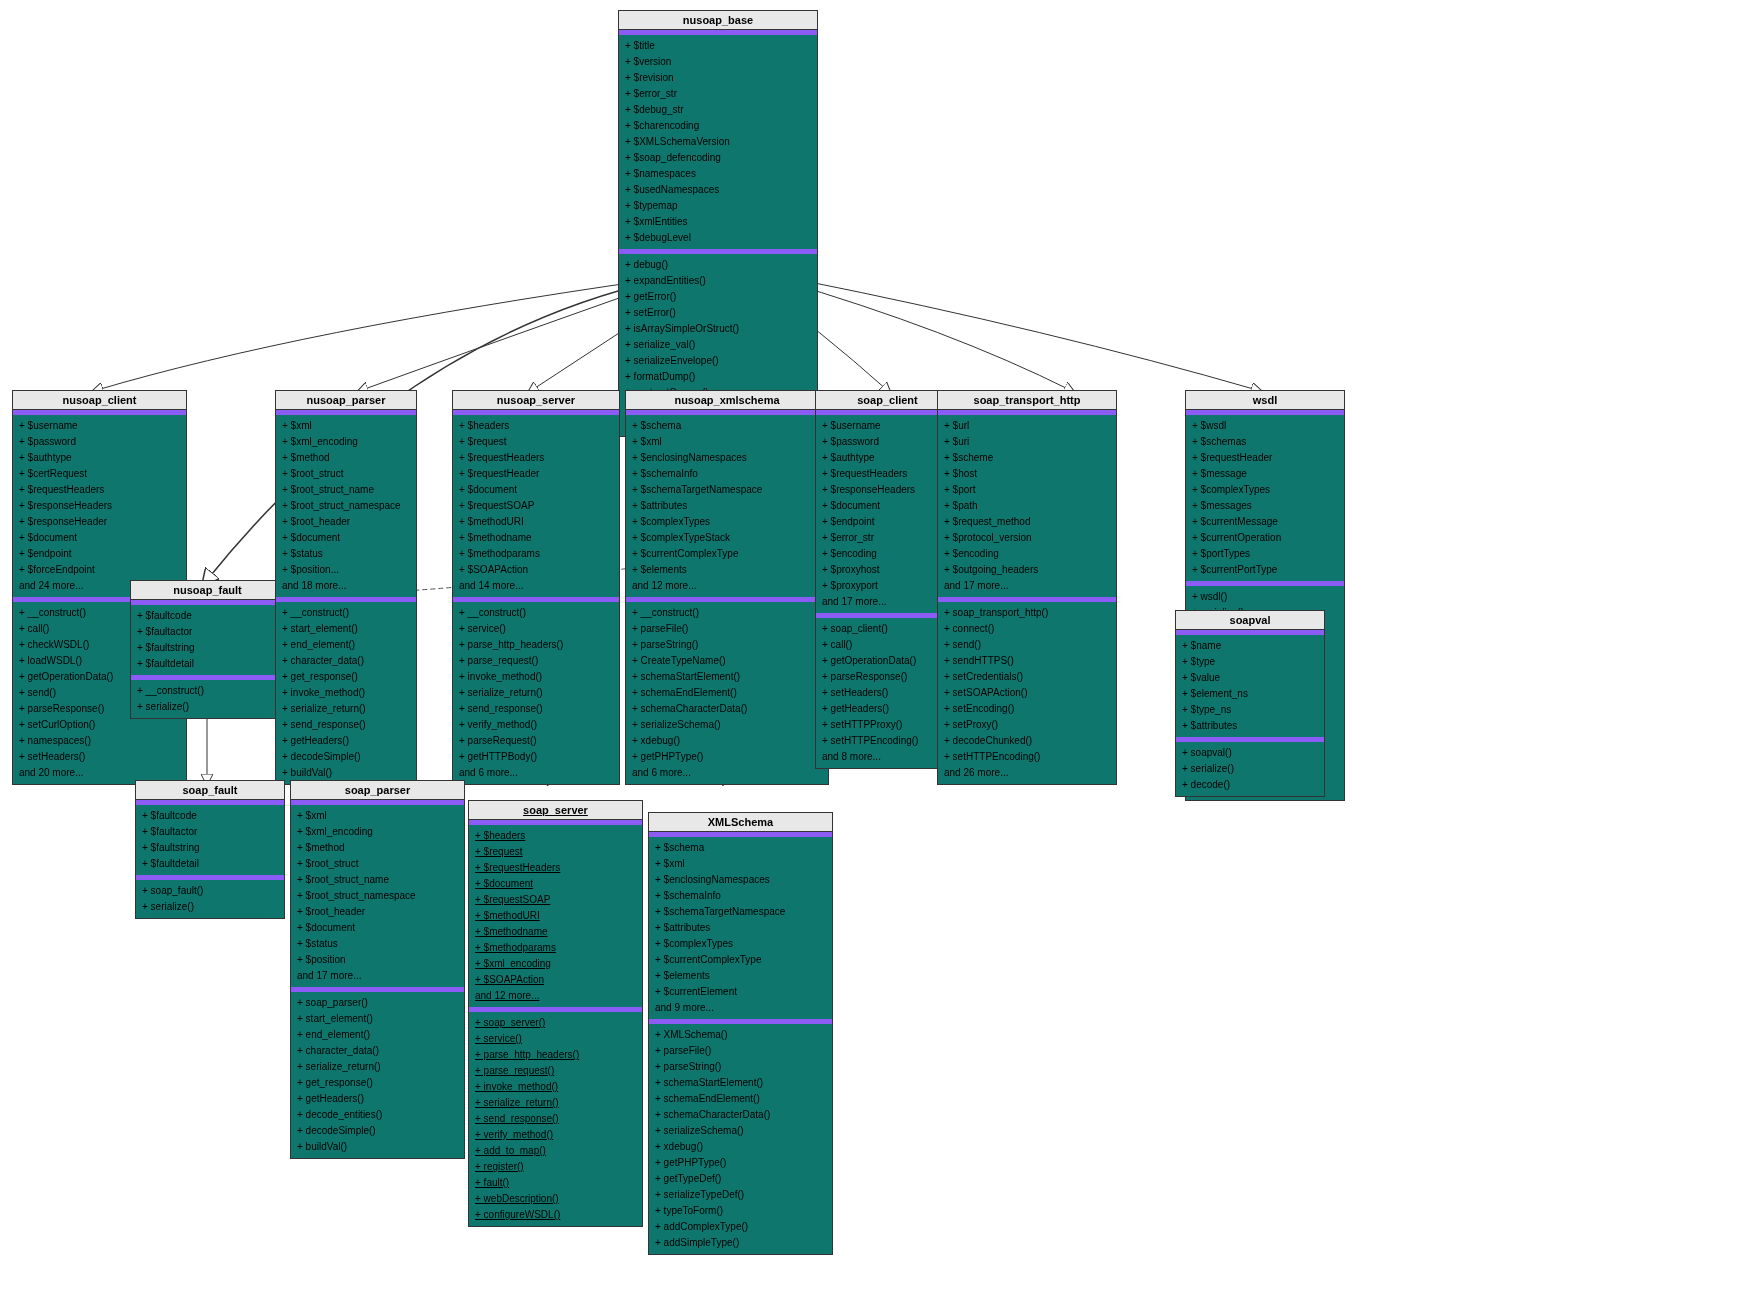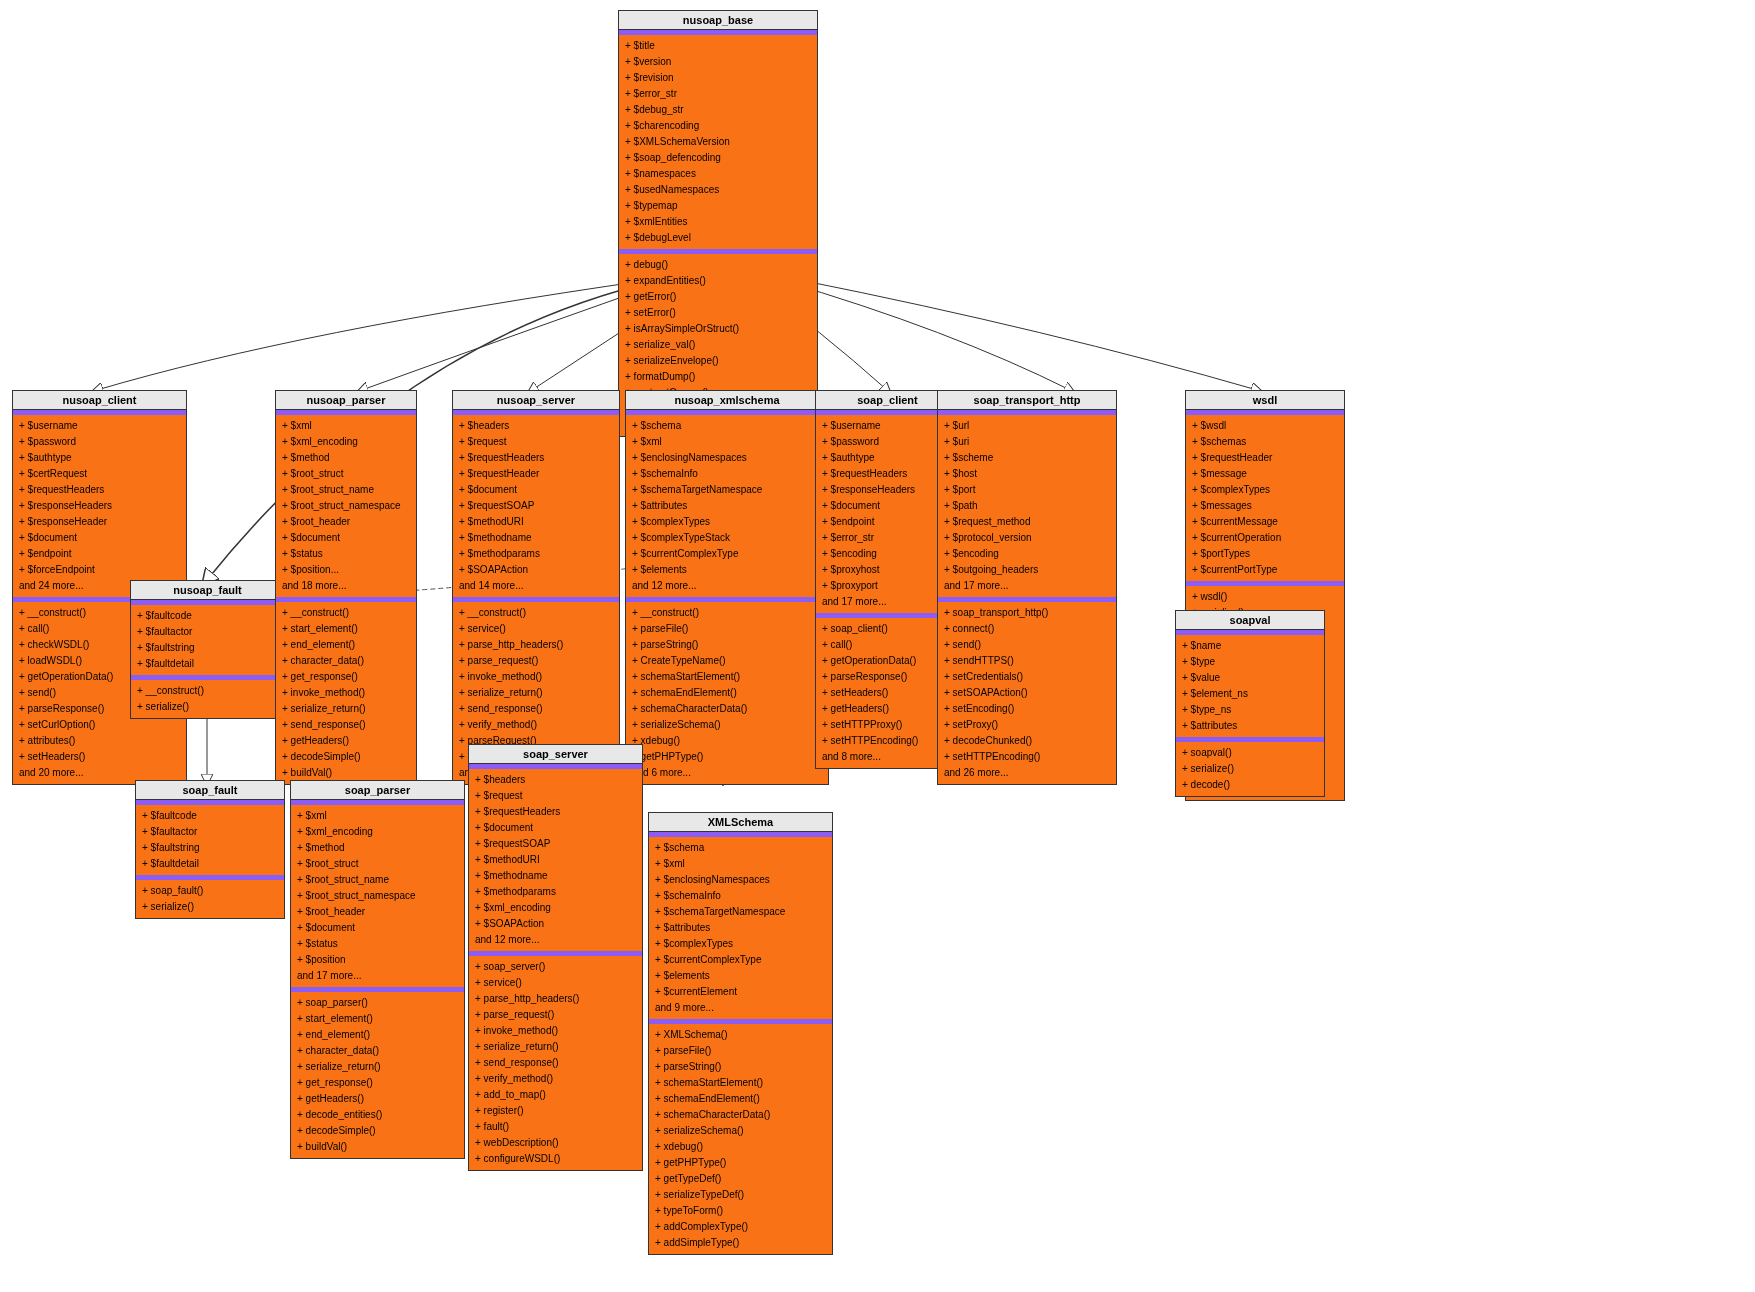--- a/index.html
+++ b/index.html
@@ -11,21 +11,21 @@
     }
     .diagram-container {
       position: relative;
       width: 1755px;
       height: 1292px;
       background: #ffffff;
     }
     .uml-box {
       position: absolute;
       border: 1px solid #333;
-      background: #f97316;
+      background: #0f766e;
       min-width: 140px;
     }
     .uml-box-title {
       background: #e8e8e8;
       border-bottom: 1px solid #333;
       padding: 3px 6px;
       font-weight: bold;
       text-align: center;
       font-size: 11px;
     }
@@ -142,21 +142,21 @@
     </div>
     <div class="uml-box-section">
       <div>+ __construct()</div>
       <div>+ call()</div>
       <div>+ checkWSDL()</div>
       <div>+ loadWSDL()</div>
       <div>+ getOperationData()</div>
       <div>+ send()</div>
       <div>+ parseResponse()</div>
       <div>+ setCurlOption()</div>
-      <div>+ attributes()</div>
+      <div>+ namespaces()</div>
       <div>+ setHeaders()</div>
       <div>and 20 more...</div>
     </div>
   </div>
 
   <div class="uml-box" style="left:130px; top:580px; width:155px;">
     <div class="uml-box-title">nusoap_fault</div>
     <div class="uml-box-section">
       <div>+ $faultcode</div>
       <div>+ $faultactor</div>
@@ -402,21 +402,21 @@
       <div>+ character_data()</div>
       <div>+ serialize_return()</div>
       <div>+ get_response()</div>
       <div>+ getHeaders()</div>
       <div>+ decode_entities()</div>
       <div>+ decodeSimple()</div>
       <div>+ buildVal()</div>
     </div>
   </div>
 
-  <div class="uml-box" style="left:468px; top:744px; width:175px;">
+  <div class="uml-box" style="left:468px; top:800px; width:175px;text-decoration:underline;">
     <div class="uml-box-title">soap_server</div>
     <div class="uml-box-section">
       <div>+ $headers</div>
       <div>+ $request</div>
       <div>+ $requestHeaders</div>
       <div>+ $document</div>
       <div>+ $requestSOAP</div>
       <div>+ $methodURI</div>
       <div>+ $methodname</div>
       <div>+ $methodparams</div>

